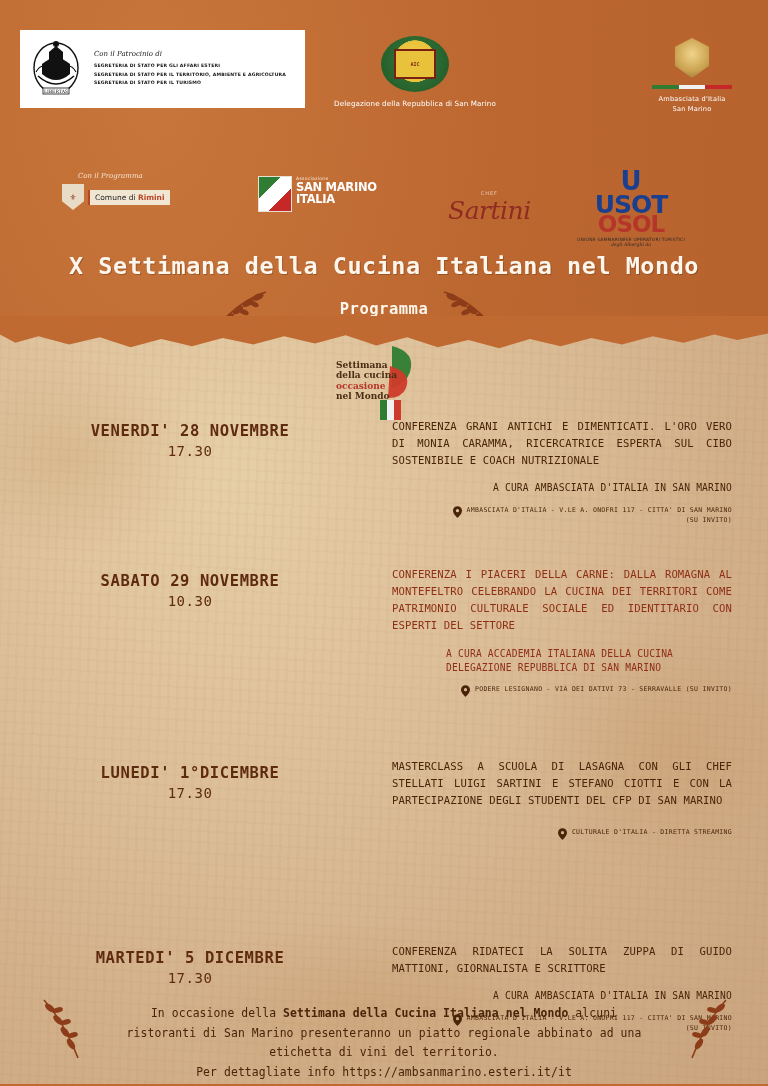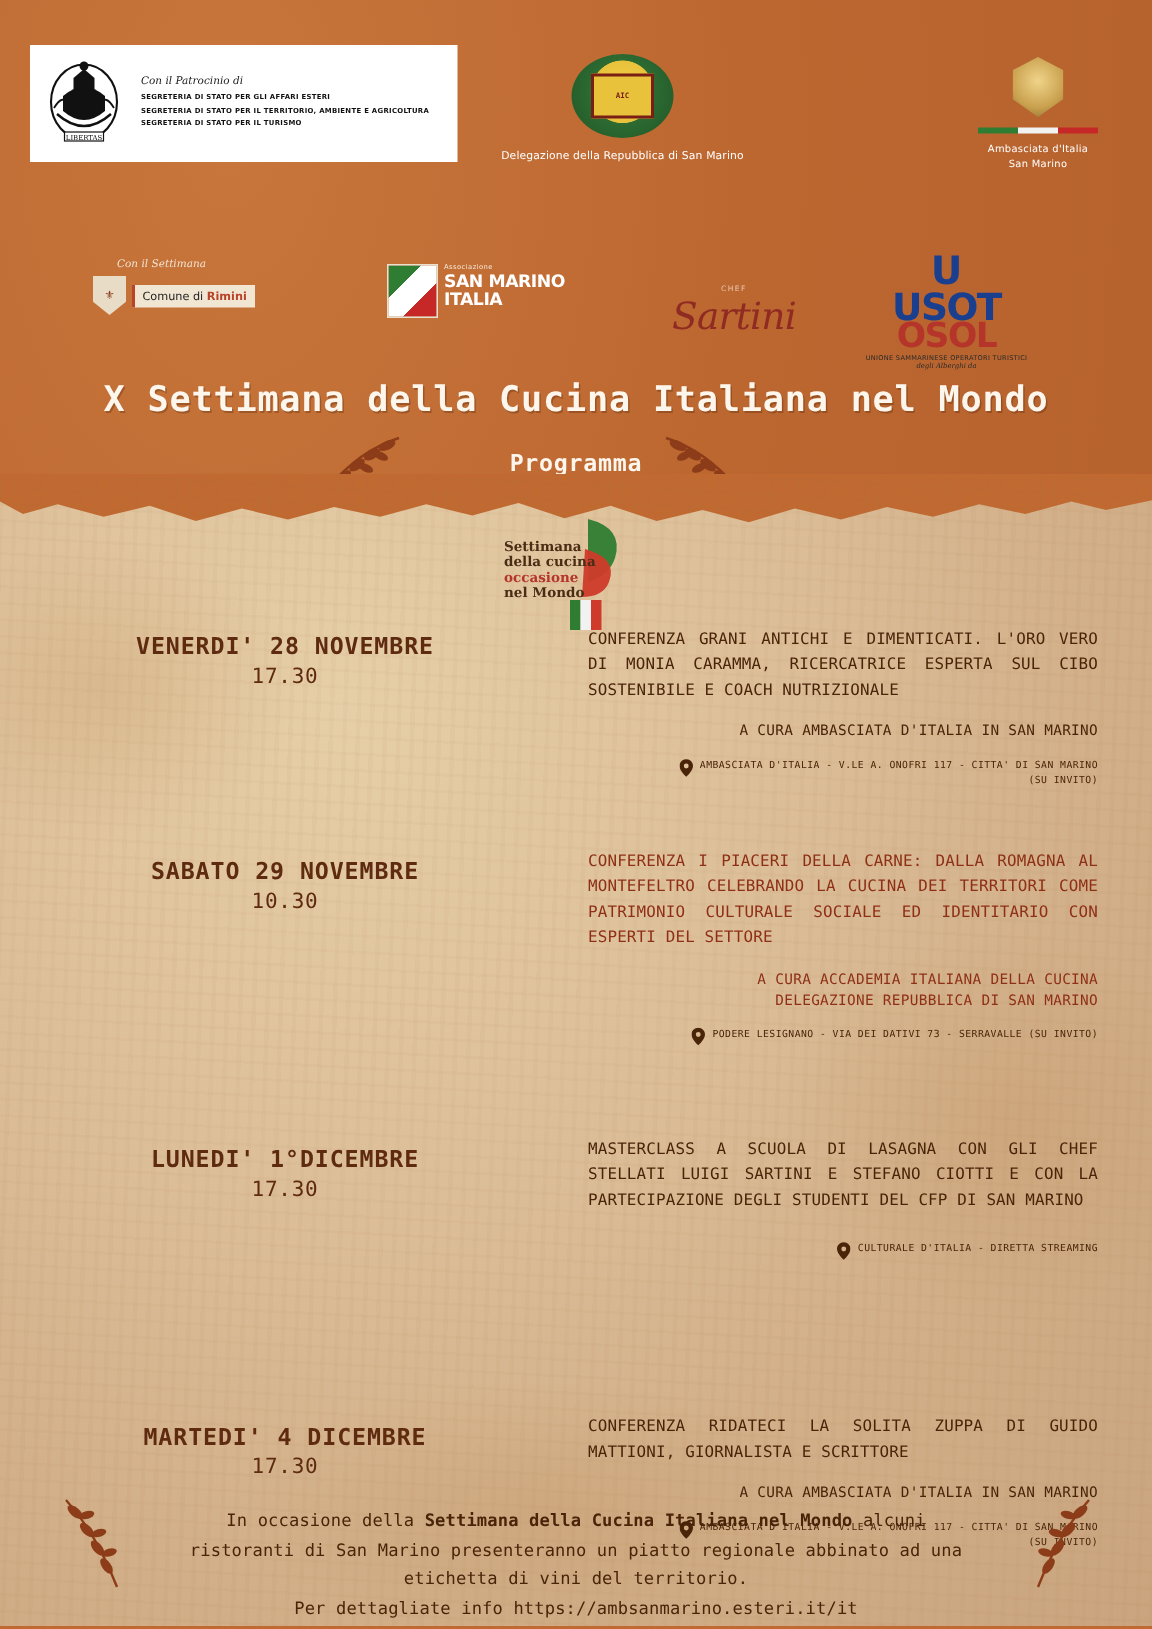--- a/index.html
+++ b/index.html
@@ -263,21 +263,21 @@
     <div class="amb-tricolore"></div>
     <div class="amb-cap">
       <div>Ambasciata d'Italia</div>
       <div>San Marino</div>
     </div>
   </div>
 
   <div class="row2">
 
     <div class="rimini">
-      <div class="rimini-t">Con il Settimana</div>
+      <div class="rimini-t">Con il Programma</div>
       <div class="rimini-box">
         <div class="rimini-shield">⚜</div>
         <div class="rimini-label"><span>Comune di </span><b>Rimini</b></div>
       </div>
     </div>
 
     <div class="smi">
       <div class="smi-flag"></div>
       <div class="smi-t1">Associazione</div>
       <div class="smi-t2">SAN MARINO</div>
@@ -376,21 +376,21 @@
       </div>
     </div>
 
     <div class="row" style="height:190px;">
       <div class="date-col" style="top:18px;">
         <div class="date-day">SABATO 29 NOVEMBRE</div>
         <div class="date-time">10.30</div>
       </div>
       <div class="desc-col" style="top:12px;">
         <div class="desc red"><span>CONFERENZA </span><b>I PIACERI DELLA CARNE: DALLA ROMAGNA AL MONTEFELTRO CELEBRANDO LA CUCINA DEI TERRITORI COME PATRIMONIO CULTURALE SOCIALE ED IDENTITARIO</b><span> CON ESPERTI DEL SETTORE</span></div>
-        <div class="cura red" style="white-space:pre-line;text-align:right;padding-left:54px;">A CURA ACCADEMIA ITALIANA DELLA CUCINA
+        <div class="cura red" style="white-space:pre-line;text-align:left;padding-left:54px;">A CURA ACCADEMIA ITALIANA DELLA CUCINA
 DELEGAZIONE REPUBBLICA DI SAN MARINO</div>
         <div class="venue">
           <svg class="pin" viewBox="0 0 10 13">
               <path d="M5 0C2.2 0 0 2.2 0 5c0 3.6 5 8 5 8s5-4.4 5-8c0-2.8-2.2-5-5-5zm0 6.8A1.8 1.8 0 115 3.2a1.8 1.8 0 010 3.6z" fill="#4a2409"></path>
             </svg>
           <div class="venue-txt" style="white-space:pre-line;">PODERE LESIGNANO - VIA DEI DATIVI 73 - SERRAVALLE (SU INVITO)</div>
         </div>
       </div>
     </div>
 
@@ -405,21 +405,21 @@
           <svg class="pin" viewBox="0 0 10 13">
               <path d="M5 0C2.2 0 0 2.2 0 5c0 3.6 5 8 5 8s5-4.4 5-8c0-2.8-2.2-5-5-5zm0 6.8A1.8 1.8 0 115 3.2a1.8 1.8 0 010 3.6z" fill="#4a2409"></path>
             </svg>
           <div class="venue-txt" style="white-space:pre-line;">CULTURALE D'ITALIA - DIRETTA STREAMING</div>
         </div>
       </div>
     </div>
 
     <div class="row" style="height:120px;">
       <div class="date-col" style="top:60px;">
-        <div class="date-day">MARTEDI' 4 DICEMBRE</div>
+        <div class="date-day">MARTEDI' 5 DICEMBRE</div>
         <div class="date-time">17.30</div>
       </div>
       <div class="desc-col" style="top:54px;">
         <div class="desc"><span>CONFERENZA </span><b>RIDATECI LA SOLITA ZUPPA</b><span> DI GUIDO MATTIONI, GIORNALISTA E SCRITTORE</span></div>
         <div class="cura">A CURA AMBASCIATA D'ITALIA IN SAN MARINO</div>
         <div class="venue">
           <svg class="pin" viewBox="0 0 10 13">
               <path d="M5 0C2.2 0 0 2.2 0 5c0 3.6 5 8 5 8s5-4.4 5-8c0-2.8-2.2-5-5-5zm0 6.8A1.8 1.8 0 115 3.2a1.8 1.8 0 010 3.6z" fill="#4a2409"></path>
             </svg>
           <div class="venue-txt" style="white-space:pre-line;">AMBASCIATA D'ITALIA - V.LE A. ONOFRI 117 - CITTA' DI SAN MARINO

